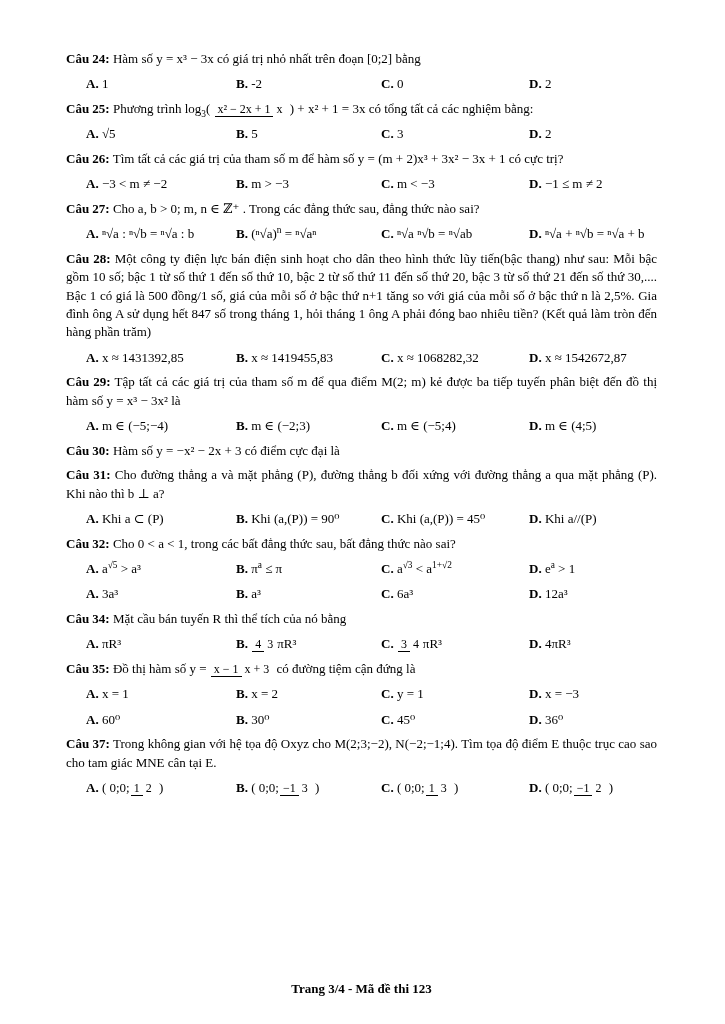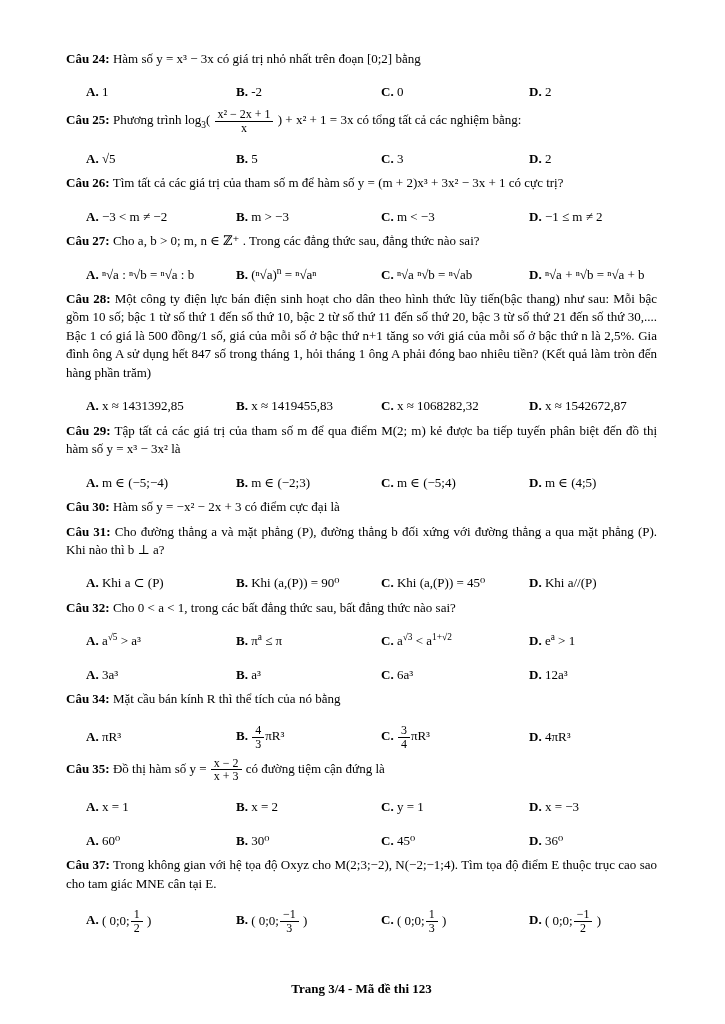--- a/index.html
+++ b/index.html
@@ -14,30 +14,30 @@
     padding: 50px 64px 26px 66px;
     display: flex; flex-direction: column;
   }
   .question { margin-bottom: 6px; }
   .stem { line-height: 1.42; text-align: justify; }
   .qlabel { font-weight: bold; }
   .options {
     display: grid;
     grid-template-columns: 150px 145px 148px 1fr;
     padding-left: 20px;
-    margin-top: 15px;
+    margin-top: 7px;
     line-height: 1.42;
     align-items: center;
   }
   .option { white-space: nowrap; }
   .opt-letter { font-weight: bold; }
   sup { font-size: 0.72em; line-height: 0; }
   sub { font-size: 0.72em; line-height: 0; }
   .frac {
-    display: inline-flex; flex-direction: column;
+    display: inline-flex; 
     vertical-align: middle; text-align: center;
     line-height: 1.08; font-size: 0.92em; margin: 0 1px;
   }
   .frac .fn { border-bottom: 1px solid #000; padding: 0 3px; }
   .frac .fd { padding: 0 3px; }
   .footer {
     margin-top: auto;
     text-align: center;
     font-weight: bold;
     line-height: 1.3;
@@ -128,37 +128,37 @@
       </div>
       <div class="question">
         <div class="options">
           <div class="option"><b class="opt-letter">A.</b> <span class="opt-text">3a³</span></div>
           <div class="option"><b class="opt-letter">B.</b> <span class="opt-text">a³</span></div>
           <div class="option"><b class="opt-letter">C.</b> <span class="opt-text">6a³</span></div>
           <div class="option"><b class="opt-letter">D.</b> <span class="opt-text">12a³</span></div>
         </div>
       </div>
       <div class="question">
-        <div class="stem"><b class="qlabel">Câu 34:</b> <span class="stem-text">Mặt cầu bán kính R thì thể tích của nó bằng</span></div>
+        <div class="stem"><b class="qlabel">Câu 34:</b> <span class="stem-text">Mặt cầu bán tuyến R thì thể tích của nó bằng</span></div>
         <div class="options">
           <div class="option"><b class="opt-letter">A.</b> <span class="opt-text">πR³</span></div>
           <div class="option"><b class="opt-letter">B.</b> <span class="opt-text"><span class="frac">
                 <span class="fn">4</span>
                 <span class="fd">3</span>
               </span>πR³</span></div>
           <div class="option"><b class="opt-letter">C.</b> <span class="opt-text"><span class="frac">
                 <span class="fn">3</span>
                 <span class="fd">4</span>
               </span>πR³</span></div>
           <div class="option"><b class="opt-letter">D.</b> <span class="opt-text">4πR³</span></div>
         </div>
       </div>
       <div class="question">
         <div class="stem"><b class="qlabel">Câu 35:</b> <span class="stem-text">Đồ thị hàm số y = <span class="frac">
-              <span class="fn">x − 2</span>
+              <span class="fn">x − 1</span>
               <span class="fd">x + 3</span>
             </span> có đường tiệm cận đứng là</span></div>
         <div class="options">
           <div class="option"><b class="opt-letter">A.</b> <span class="opt-text">x = 1</span></div>
           <div class="option"><b class="opt-letter">B.</b> <span class="opt-text">x = 2</span></div>
           <div class="option"><b class="opt-letter">C.</b> <span class="opt-text">y = 1</span></div>
           <div class="option"><b class="opt-letter">D.</b> <span class="opt-text">x = −3</span></div>
         </div>
       </div>
       <div class="question">

